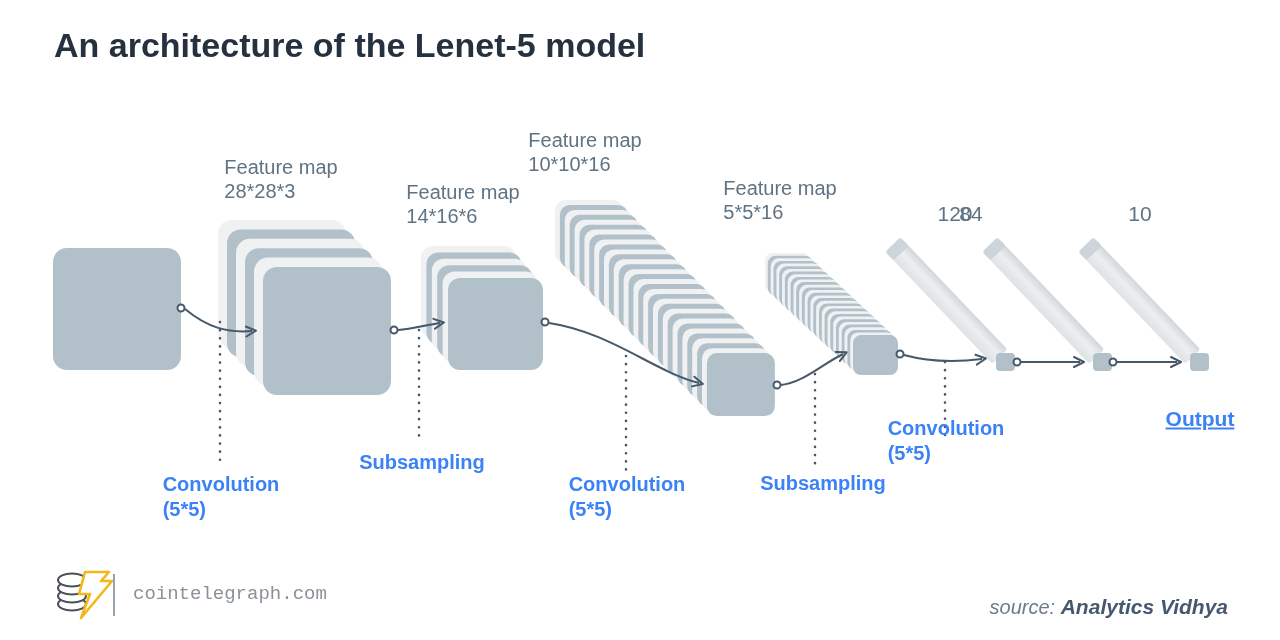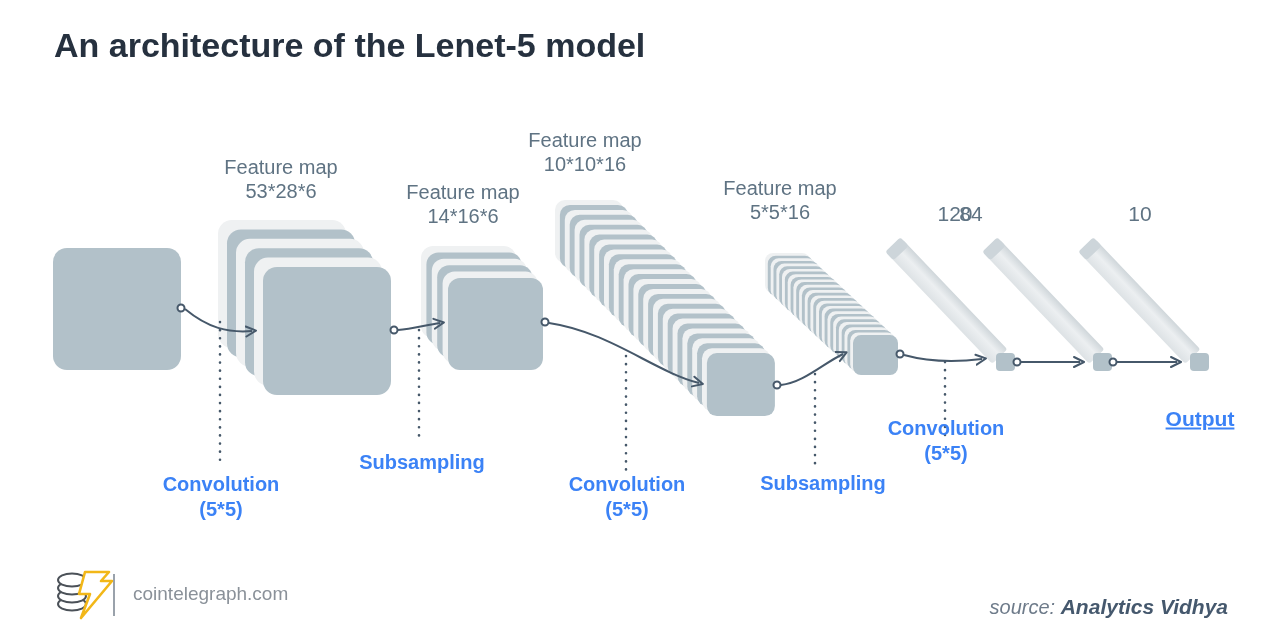--- a/index.html
+++ b/index.html
@@ -1,29 +1,29 @@
 <!DOCTYPE html>
 <html><head>
 <meta charset="utf-8">
 <style>
   html,body{margin:0;padding:0;background:#ffffff;}
   #canvas{position:relative;width:1280px;height:640px;background:#ffffff;overflow:hidden;
           font-family:"Liberation Sans", sans-serif;}
   #title{position:absolute;left:54px;top:26px;font-size:34px;font-weight:bold;
          color:#26313f;letter-spacing:0px;}
   svg#diagram{position:absolute;left:0;top:0;}
-  .lbl{position:absolute;transform:translate(-50%,-50%);text-align:center;
+  .lbl{position:absolute;transform:translate(-50%,-50%);text-align:left;
        font-size:20px;line-height:24px;color:#5f7383;white-space:nowrap;}
   .num{font-size:21px;}
   .op{font-weight:bold;color:#3b82f6;font-size:20px;line-height:25px;}
   .op-big{font-size:21px;}
   #footer{position:absolute;left:0;top:560px;width:1280px;height:70px;}
   #logo{position:absolute;left:52px;top:8px;}
   #footer-divider{position:absolute;left:113px;top:14px;width:2px;height:42px;background:#9aa2ab;}
-  #site{position:absolute;left:133px;top:23px;font-size:19px;color:#8a9199;}
+  #site{position:absolute;left:133px;top:23px;font-size:19px;color:#8a9199;font-family:Liberation Mono, monospace;}
   #source{position:absolute;right:52px;top:35px;font-size:20px;font-style:italic;color:#6e7b8a;}
   #source b{font-size:21px;color:#45586d;}
 </style>
 </head>
 <body>
 
 <div id="canvas">
 
   <div id="title">An architecture of the Lenet-5 model</div>
 
@@ -178,21 +178,21 @@
         </g>
         <g>
           <path d="M 1117,362 L 1177,362" fill="none" stroke="#46586a" stroke-width="2" marker-end="url(#ah)"></path>
           <circle cx="1113" cy="362" r="3.5" fill="#ffffff" stroke="#46586a" stroke-width="2"></circle>
         </g>
       </g>
   </svg>
 
   <div class="lbl" style="left:281px;top:179px;">
     <div>Feature map</div>
-    <div>53*28*6</div>
+    <div>28*28*3</div>
   </div>
   <div class="lbl" style="left:463px;top:204px;">
     <div>Feature map</div>
     <div>14*16*6</div>
   </div>
   <div class="lbl" style="left:585px;top:152px;">
     <div>Feature map</div>
     <div>10*10*16</div>
   </div>
   <div class="lbl" style="left:780px;top:200px;">

